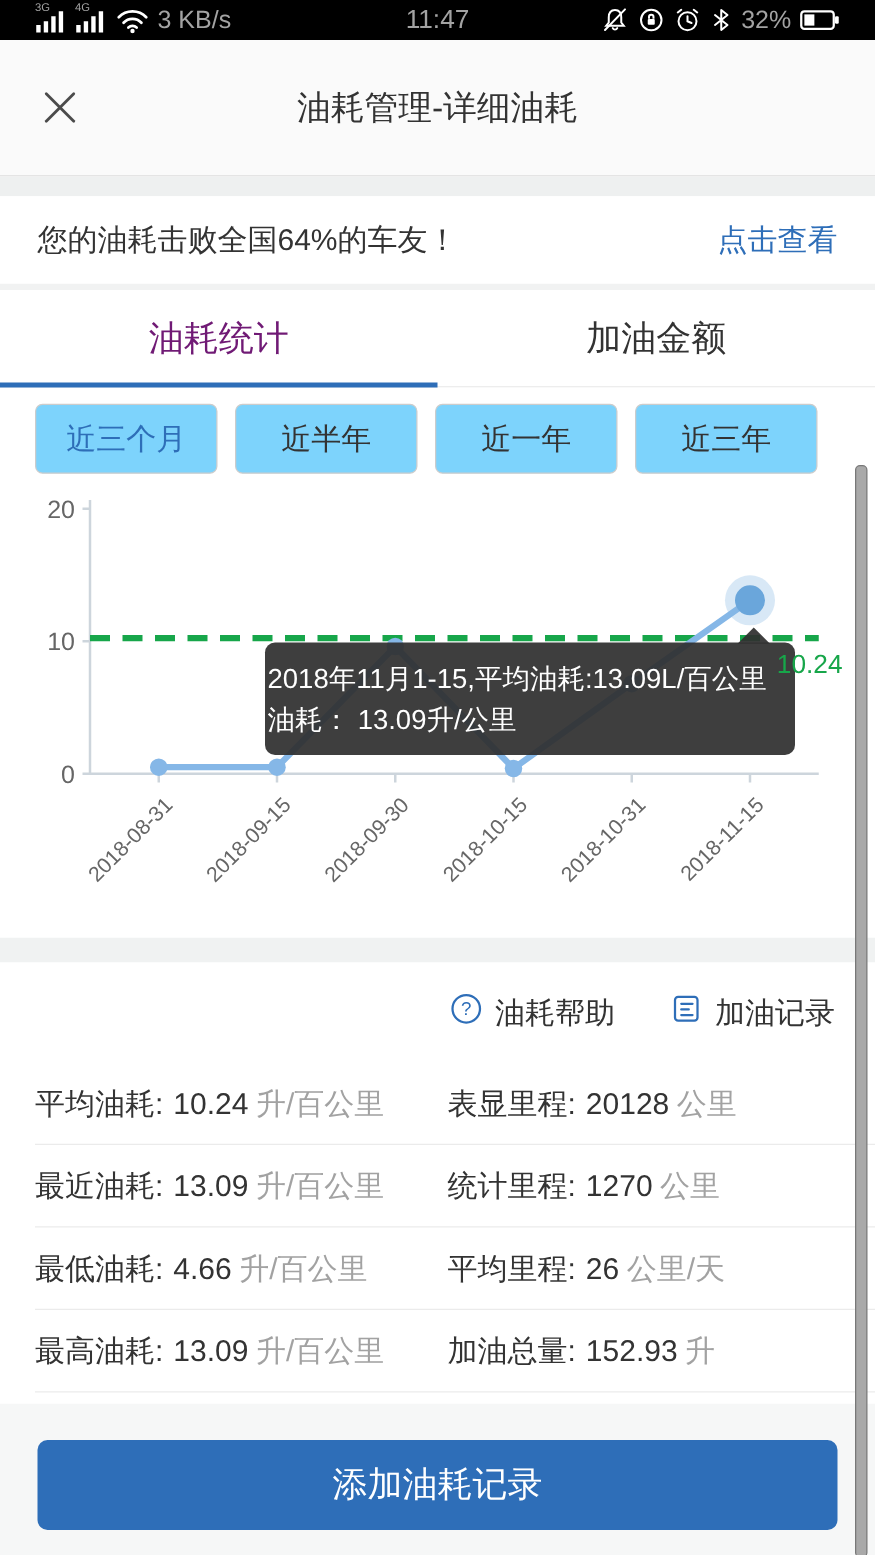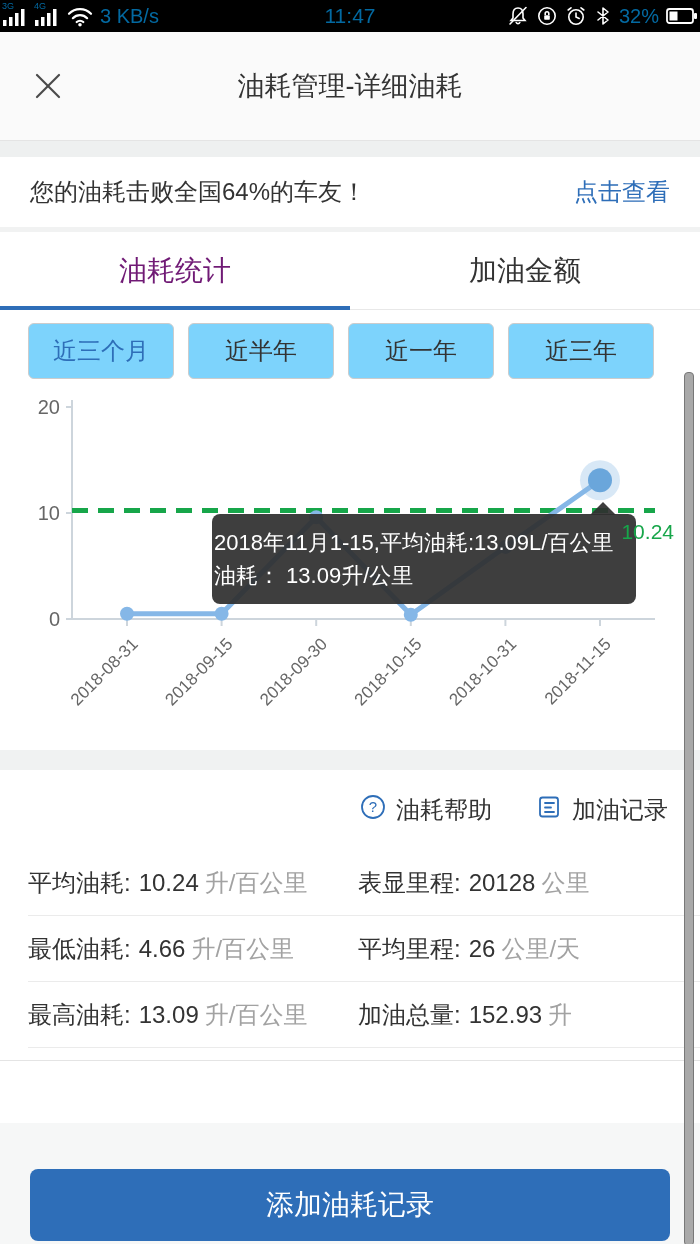--- a/index.html
+++ b/index.html
@@ -1,20 +1,20 @@
 <!DOCTYPE html>
 <html><head>
 <meta charset="utf-8">
 <style>
   html,body{margin:0;padding:0;}
   body{width:700px;height:1244px;overflow:hidden;background:#fff;
        font-family:"Liberation Sans","DejaVu Sans",sans-serif;color:#333;position:relative;}
   
-  .statusbar{height:32px;background:#000;color:#0369a1;display:flex;align-items:center;
-             padding:0 2px;font-size:20px;position:relative;}
+  .statusbar{height:32px;background:#000;color:#a3a3a3;display:flex;align-items:center;
+             padding:0 28px;font-size:20px;position:relative;}
   .sb-left{display:flex;align-items:center;gap:6px;flex:1;}
   .sb-center{position:absolute;left:0;right:0;text-align:center;font-size:21px;pointer-events:none;}
   .sb-right{display:flex;align-items:center;gap:7px;flex:1;justify-content:flex-end;}
   .sig{position:relative;display:inline-block;width:26px;height:26px;}
   .sig .tag{position:absolute;top:-1px;left:0;font-size:9px;line-height:9px;}
   .sig svg{position:absolute;bottom:2px;left:0;}
   .sb-ico{display:inline-flex;align-items:center;}
   
   .header{height:108px;background:#fafafa;display:flex;align-items:center;position:relative;
           border-bottom:1px solid #e4e4e4;}
@@ -54,21 +54,21 @@
   .help-item{display:flex;align-items:center;gap:10px;font-size:24px;color:#333;cursor:pointer;}
   .stat-row{display:grid;grid-template-columns:330px 1fr;align-items:center;height:65px;
             margin:0 0 0 28px;padding-right:28px;border-bottom:1px solid #ebebeb;}
   .stat-row:last-child{border-bottom:1px solid #ebebeb;}
   .stat-cell{font-size:24px;white-space:nowrap;}
   .stat-label{color:#333;margin-right:8px;}
   .stat-value{color:#333;}
   .stat-unit{color:#a2a2a2;margin-left:6px;}
   
   .footer{position:absolute;left:0;right:0;bottom:0;top:1123px;background:#f6f7f7;}
-  .add-btn{position:absolute;left:30px;right:30px;top:46px;height:72px;background:#2e6eb8;border:none;
+  .add-btn{position:absolute;left:30px;right:30px;top:29px;height:72px;background:#2e6eb8;border:none;
            border-radius:8px;color:#fff;font-size:28px;font-family:Liberation Sans, sans-serif;cursor:pointer;}
   
   .scrollbar{position:absolute;left:684px;top:372px;width:8px;height:872px;background:#a9a9a9;
              border:1px solid #787878;border-radius:4px;z-index:9;}
 </style>
 </head>
 <body>
 
 <div class="statusbar">
   <div class="sb-left">
@@ -237,20 +237,24 @@
           </svg>
       </span>
       <span>加油记录</span>
     </span>
   </div>
   <div class="stat-row">
     <span class="stat-cell"><span class="stat-label">平均油耗:</span><span class="stat-value">10.24</span><span class="stat-unit">升/百公里</span></span>
     <span class="stat-cell"><span class="stat-label">表显里程:</span><span class="stat-value">20128</span><span class="stat-unit">公里</span></span>
   </div>
   <div class="stat-row">
+    <span class="stat-cell"><span class="stat-label">最近油耗:</span><span class="stat-value">13.09</span><span class="stat-unit">升/百公里</span></span>
+    <span class="stat-cell"><span class="stat-label">统计里程:</span><span class="stat-value">1270</span><span class="stat-unit">公里</span></span>
+  </div>
+  <div class="stat-row">
     <span class="stat-cell"><span class="stat-label">最低油耗:</span><span class="stat-value">4.66</span><span class="stat-unit">升/百公里</span></span>
     <span class="stat-cell"><span class="stat-label">平均里程:</span><span class="stat-value">26</span><span class="stat-unit">公里/天</span></span>
   </div>
   <div class="stat-row">
     <span class="stat-cell"><span class="stat-label">最高油耗:</span><span class="stat-value">13.09</span><span class="stat-unit">升/百公里</span></span>
     <span class="stat-cell"><span class="stat-label">加油总量:</span><span class="stat-value">152.93</span><span class="stat-unit">升</span></span>
   </div>
 </div>
 
 <div class="footer">

